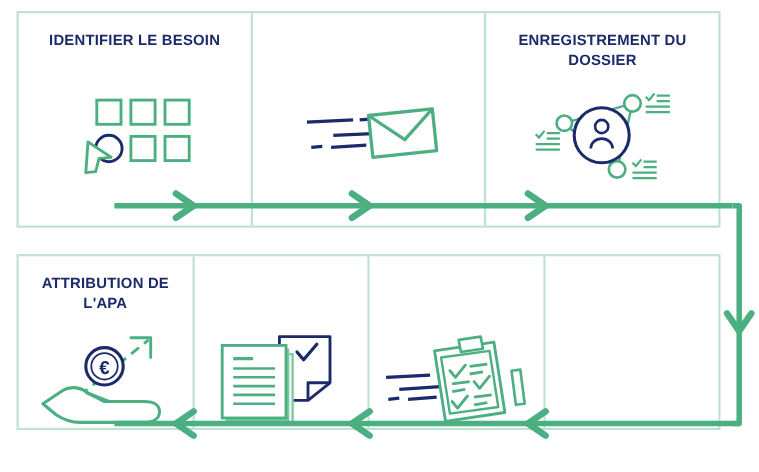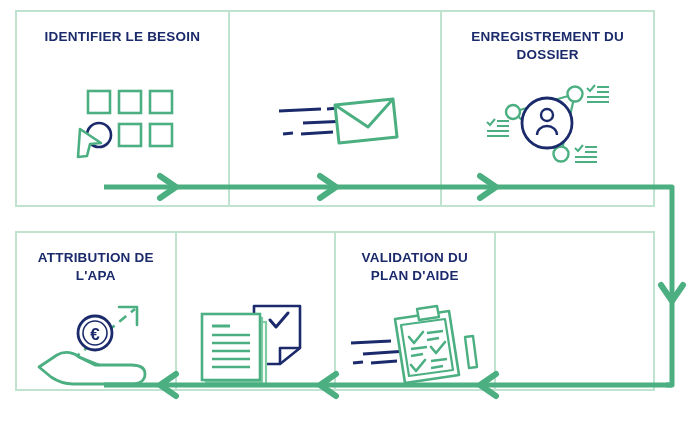--- a/index.html
+++ b/index.html
@@ -199,21 +199,20 @@
           <line x1="16" y1="37" x2="54" y2="37" stroke="#4caf82" stroke-width="2.4"></line>
           <line x1="16" y1="45" x2="54" y2="45" stroke="#4caf82" stroke-width="2.4"></line>
           <line x1="16" y1="53" x2="54" y2="53" stroke="#4caf82" stroke-width="2.4"></line>
           <line x1="16" y1="61" x2="54" y2="61" stroke="#4caf82" stroke-width="2.4"></line>
           <line x1="16" y1="69" x2="54" y2="69" stroke="#4caf82" stroke-width="2.4"></line>
         </svg>
       </div>
     </div>
 
     <div class="step">
-      <div class="step-title">VALIDATION DU PLAN D'AIDE</div>
       <div class="step-icon">
         <svg width="132" height="96" viewBox="0 0 132 96" fill="none">
 
           <line x1="2" y1="46" x2="42" y2="44" stroke="#1b2a6b" stroke-width="3"></line>
           <line x1="14" y1="57" x2="58" y2="54" stroke="#1b2a6b" stroke-width="3"></line>
           <line x1="4" y1="66" x2="14" y2="65" stroke="#1b2a6b" stroke-width="3"></line>
           <line x1="22" y1="66" x2="48" y2="64" stroke="#1b2a6b" stroke-width="3"></line>
 
           <path d="M46 22 L100 14 L110 78 L56 86 Z" stroke="#4caf82" stroke-width="2.6" fill="#ffffff" stroke-linejoin="round"></path>
           <path d="M52 28 L96 22 L104 73 L60 79 Z" stroke="#4caf82" stroke-width="2.2" fill="none" stroke-linejoin="round"></path>

